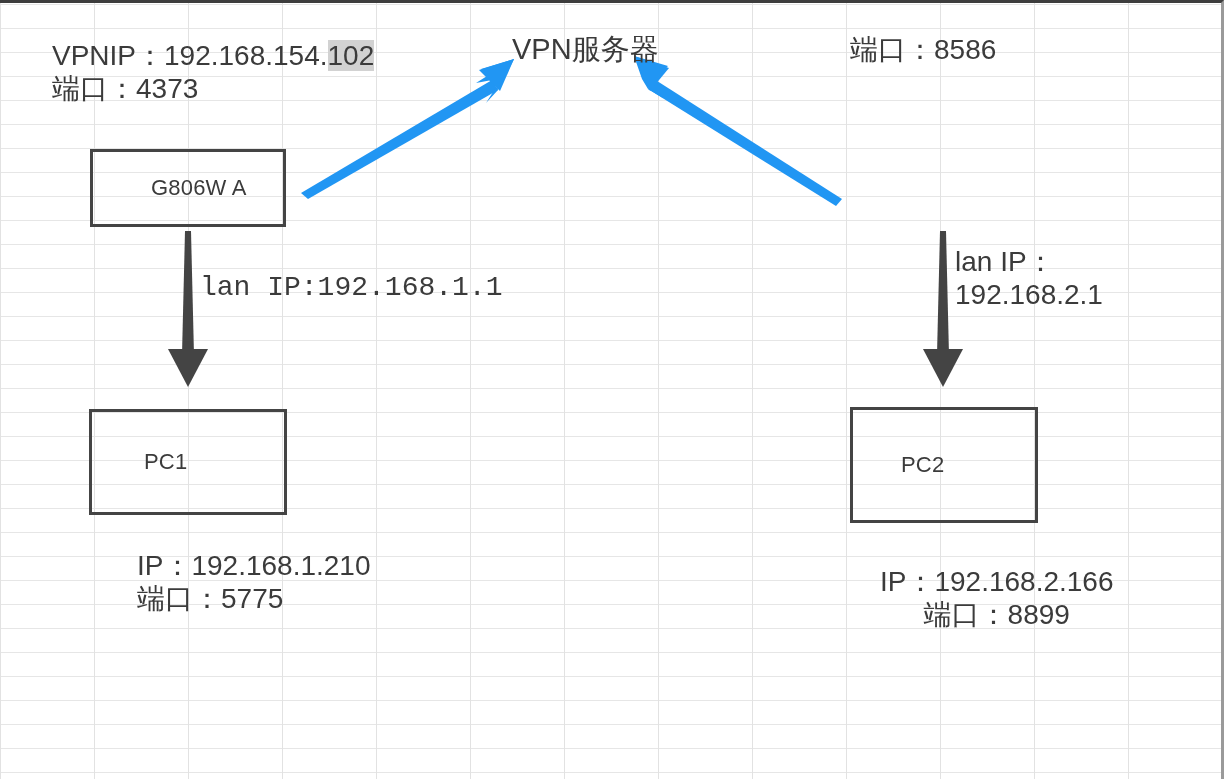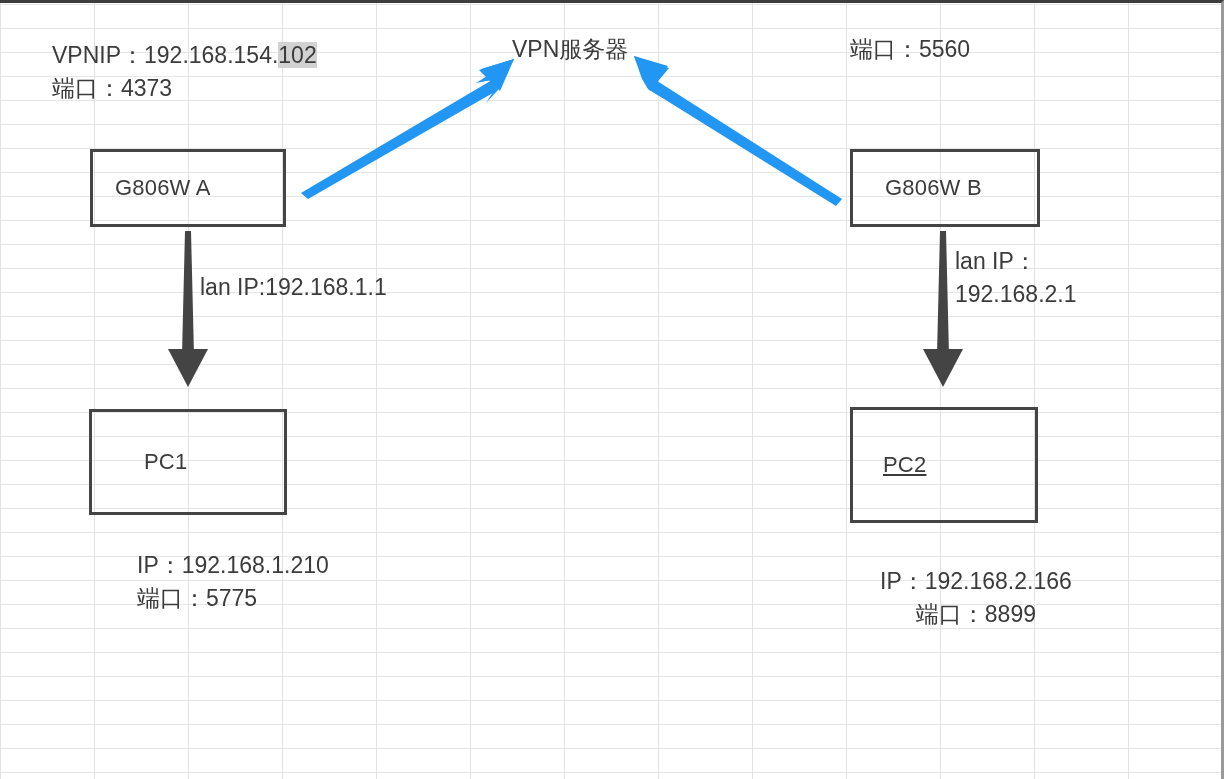--- a/index.html
+++ b/index.html
@@ -46,49 +46,49 @@
     align-items: center;
     justify-content: flex-start;
   }
   .node-label {
     font-size: 22px;
     color: #3b3b3b;
     letter-spacing: 0.2px;
     white-space: nowrap;
   }
 
-  #router-a { left: 90px;  top: 146px; width: 196px; height: 78px; }
+  #router-a { left: 90px;  top: 146px; width: 196px; height: 78px; padding-left: 36px; }
   #router-a .node-label { padding-left: 22px; }
 
   #router-b { left: 850px; top: 146px; width: 190px; height: 78px; }
   #router-b .node-label { padding-left: 32px; }
 
   #pc-1 { left: 89px;  top: 406px; width: 198px; height: 106px; }
   #pc-1 .node-label { padding-left: 52px; text-align: center; }
 
   #pc-2 { left: 850px; top: 404px; width: 188px; height: 116px; }
-  #pc-2 .node-label { padding-left: 30px; text-decoration: underline; }
+  #pc-2 .node-label { padding-left: 48px; }
 
   
   .anno {
     position: absolute;
-    font-size: 23px;
+    font-size: 28px;
     color: #3b3b3b;
     line-height: 33px;
     white-space: nowrap;
   }
   .anno .hl {
     background: #d2d2d2;
   }
 
   #vpnip-left  { left: 52px;  top: 36px; }
   #vpnip-right { left: 850px; top: 30px; }
-  #server-label{ left: 512px; top: 30px; font-size: 23px; }
+  #server-label{ left: 512px; top: 30px; font-size: 29px; }
 
-  #lan-left  { left: 200px; top: 268px; }
+  #lan-left  { left: 200px; top: 268px; font-family: Liberation Mono, monospace; }
   #lan-right { left: 955px; top: 242px; }
 
   #pc1-info { left: 112px; top: 546px; margin-left: 25px; }
   #pc2-info { left: 880px; top: 562px; text-align: center; }
 </style>
 </head>
 <body>
 
 <div id="canvas">
 
@@ -120,30 +120,27 @@
   </svg>
 
   <div class="anno" id="vpnip-left">
     <div><span>VPNIP：192.168.154.</span><span class="hl">102</span></div>
     <div>端口：4373</div>
   </div>
 
   <div class="anno" id="server-label">VPN服务器</div>
 
   <div class="anno" id="vpnip-right">
-    <div>端口：5560</div>
+    <div>端口：8586</div>
   </div>
 
   <div class="node-box" id="router-a">
     <span class="node-label">G806W A</span>
   </div>
 
-  <div class="node-box" id="router-b">
-    <span class="node-label">G806W B</span>
-  </div>
 
   <div class="node-box" id="pc-1">
     <span class="node-label">PC1</span>
   </div>
 
   <div class="node-box" id="pc-2">
     <span class="node-label">PC2</span>
   </div>
 
   <div class="anno" id="lan-left">lan IP:192.168.1.1</div>

